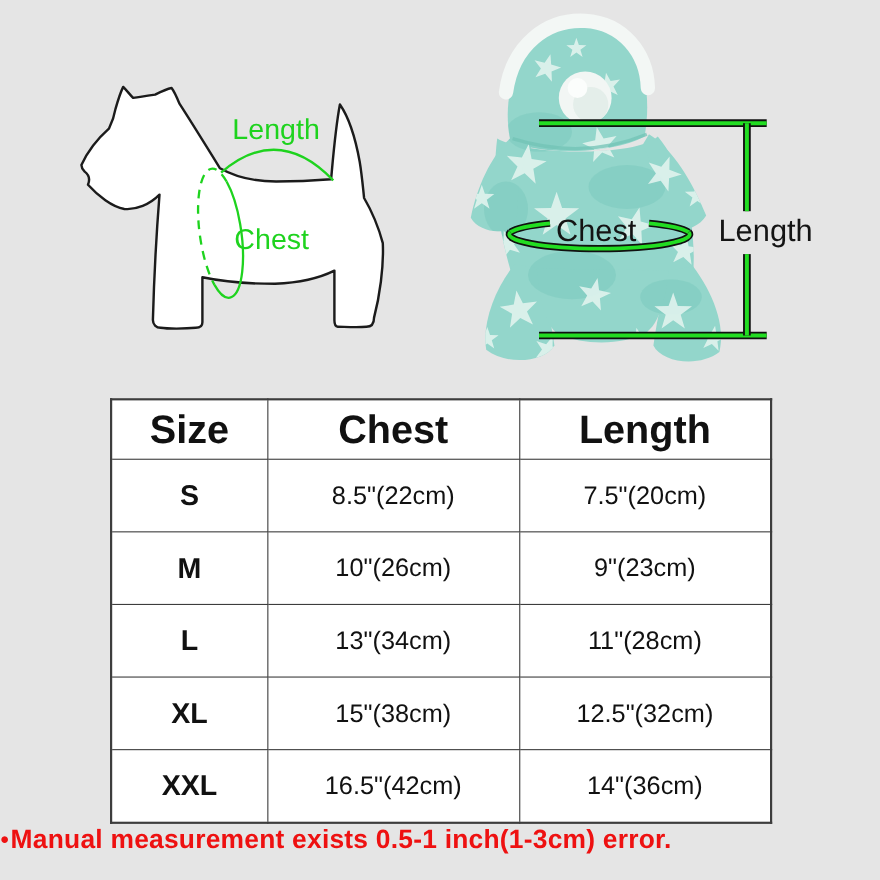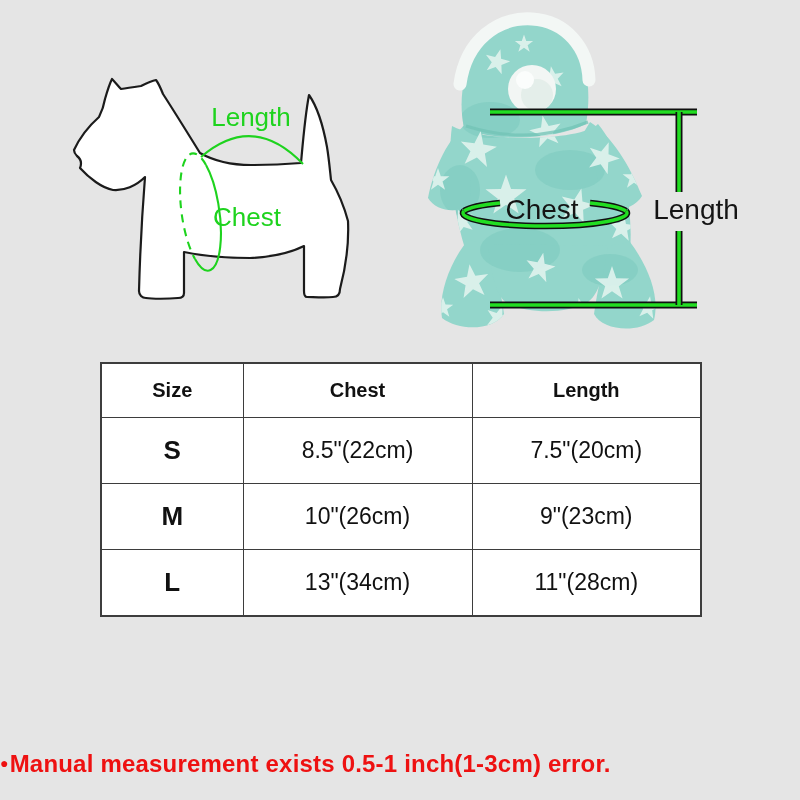--- a/index.html
+++ b/index.html
@@ -31,21 +31,21 @@
 
   
   .size-table{
     position:absolute;left:100px;top:362px;width:600px;
     border-collapse:collapse;table-layout:fixed;background:#ffffff;
     border:2px solid #3d3d3d;color:#111;
   }
   .size-table th,.size-table td{
     border:1px solid #3d3d3d;text-align:center;vertical-align:middle;padding:0;
   }
-  .size-table thead th{height:53px;font-size:20px;font-weight:bold;}
+  .size-table thead th{height:53px;font-size:36px;font-weight:bold;}
   .size-table tbody td{height:65px;font-size:23px;font-weight:normal;}
   .size-table tbody td.size-col{font-size:26px;font-weight:bold;}
 
   
   .note{
     position:absolute;left:0;top:750px;width:100%;
     color:#ee1111;font-weight:bold;font-size:24px;letter-spacing:.2px;
   }
   .note .bullet{font-size:14px;vertical-align:4px;margin-right:1px;}
 </style>
@@ -204,20 +204,30 @@
       <tr>
         <td class="size-col">M</td>
         <td>10"(26cm)</td>
         <td>9"(23cm)</td>
       </tr>
       <tr>
         <td class="size-col">L</td>
         <td>13"(34cm)</td>
         <td>11"(28cm)</td>
       </tr>
+      <tr>
+        <td class="size-col">XL</td>
+        <td>15"(38cm)</td>
+        <td>12.5"(32cm)</td>
+      </tr>
+      <tr>
+        <td class="size-col">XXL</td>
+        <td>16.5"(42cm)</td>
+        <td>14"(36cm)</td>
+      </tr>
     </tbody>
   </table>
 
   <div class="note">
     <span class="bullet">●</span><span>Manual measurement exists 0.5-1 inch(1-3cm) error.</span>
   </div>
 
 </div>
 
 </body></html>

